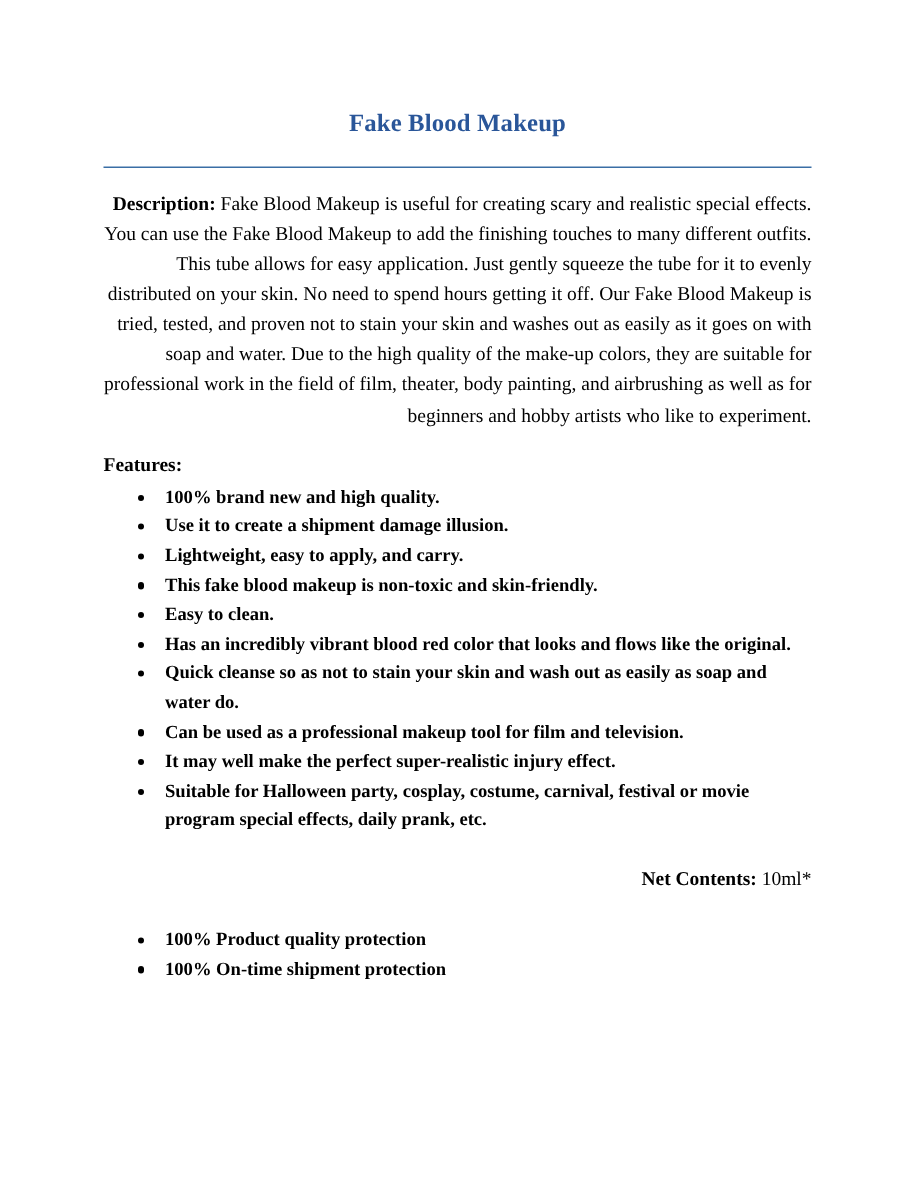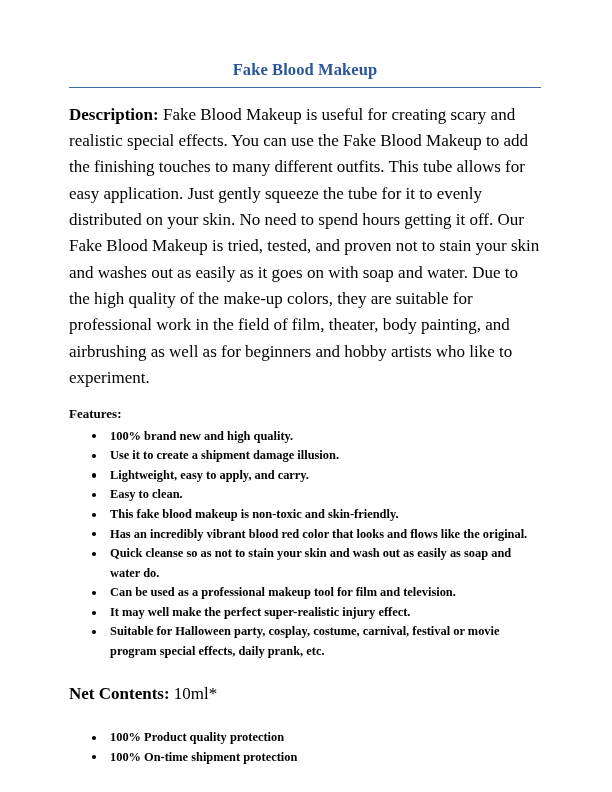--- a/index.html
+++ b/index.html
@@ -29,37 +29,37 @@
     width: 472px;
   }
 
   
   .doc-title {
     text-align: center;
     font-size: 16.5px;
     font-weight: bold;
     color: #2a5699;
     letter-spacing: 0.1px;
-    margin: 0;
+    margin: 12px;
     padding: 0 0 6px 0;
     line-height: 1.25;
   }
   .title-rule {
     height: 0;
     border: none;
     border-top: 1.6px solid #3a6ea5;
     margin: 0 0 0 0;
     width: 472px;
   }
 
   
   .para {
-    font-size: 17px;
+    font-size: 13px;
     line-height: 1.55;
-    text-align: left;
+    text-align: right;
     margin: 0;
   }
   .block-gap-desc { height: 14px; }
   .block-gap { height: 13px; }
   .block-gap-large { height: 19px; }
 
   .label-bold {
     font-weight: bold;
   }
 
@@ -112,22 +112,22 @@
     <div class="block-gap"></div>
 
     <p class="section-head">Features:</p>
 
     <div class="list-top-pad"></div>
 
     <ul class="bullets">
       <li><span class="bullet-dot"></span><span>100% brand new and high quality.</span></li>
       <li><span class="bullet-dot"></span><span>Use it to create a shipment damage illusion.</span></li>
       <li><span class="bullet-dot"></span><span>Lightweight, easy to apply, and carry.</span></li>
+      <li><span class="bullet-dot"></span><span>This fake blood makeup is non-toxic and skin-friendly.</span></li>
       <li><span class="bullet-dot"></span><span>Easy to clean.</span></li>
-      <li><span class="bullet-dot"></span><span>This fake blood makeup is non-toxic and skin-friendly.</span></li>
       <li><span class="bullet-dot"></span><span>Has an incredibly vibrant blood red color that looks and flows like the original.</span></li>
       <li><span class="bullet-dot"></span><span>Quick cleanse so as not to stain your skin and wash out as easily as soap and water do.</span></li>
       <li><span class="bullet-dot"></span><span>Can be used as a professional makeup tool for film and television.</span></li>
       <li><span class="bullet-dot"></span><span>It may well make the perfect super-realistic injury effect.</span></li>
       <li><span class="bullet-dot"></span><span>Suitable for Halloween party, cosplay, costume, carnival, festival or movie program special effects, daily prank, etc.</span></li>
     </ul>
 
     <div class="block-gap-large"></div>
 
     <p class="para"><span class="label-bold">Net Contents:</span><span> 10ml*</span></p>

